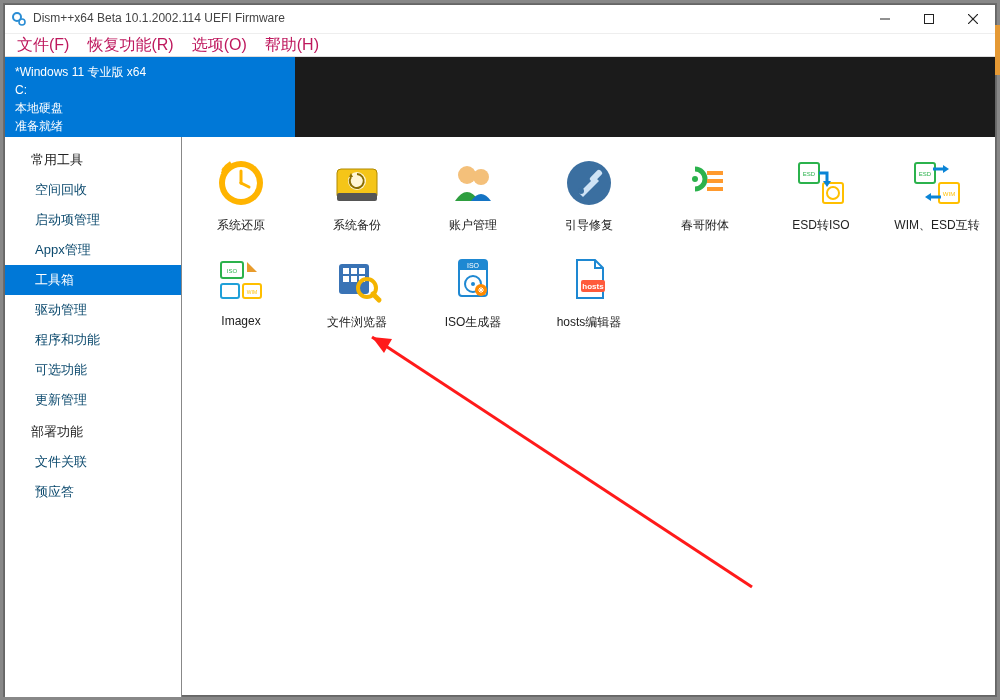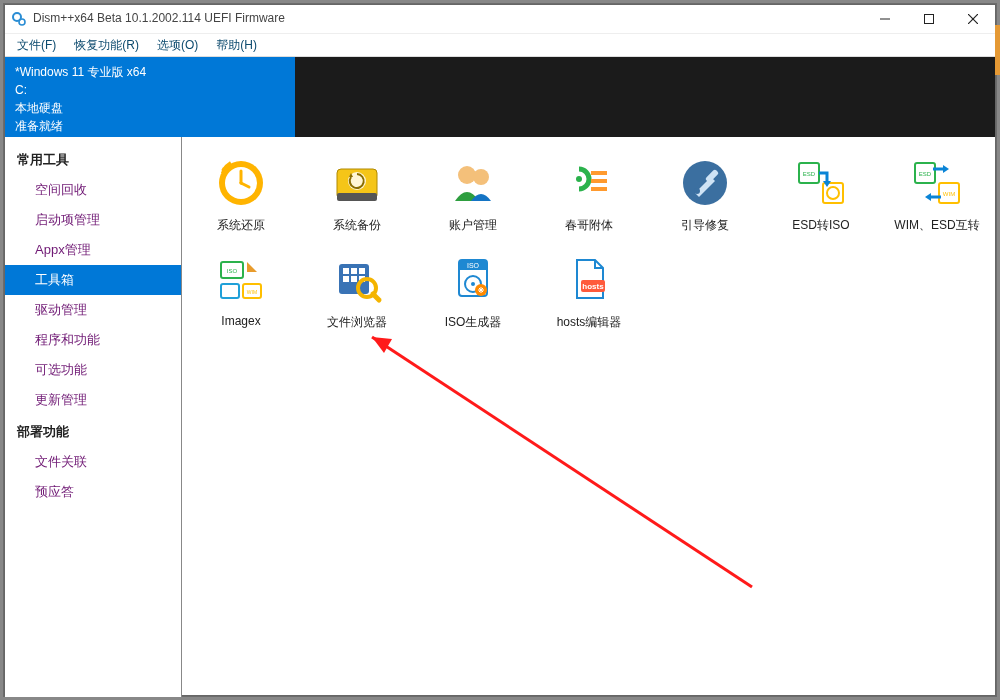--- a/index.html
+++ b/index.html
@@ -5,32 +5,32 @@
   html,body{margin:0;padding:0;font-family:"Microsoft YaHei","Segoe UI",Arial,sans-serif;font-size:13px;background:#888;}
   .window{position:relative;width:990px;height:690px;margin:4px auto;background:#fff;border:1px solid #666;box-shadow:0 0 0 1px rgba(0,0,0,.2);}
   
   .titlebar{height:28px;display:flex;align-items:center;background:#fff;border-bottom:1px solid #eee;}
   .titlebar .app-icon{width:16px;height:16px;margin:0 6px;position:relative;}
   .titlebar .app-icon svg{display:block;}
   .titlebar .title{flex:1;font-size:12px;color:#444;padding-bottom:2px;}
   .win-btn{width:44px;height:28px;display:flex;align-items:center;justify-content:center;font-family:Arial;color:#222;}
   
   .menubar{height:22px;background:#fff;display:flex;align-items:center;padding:0 4px;gap:2px;border-bottom:1px solid #ddd;}
-  .menubar .mitem{padding:2px 8px;font-size:12px;color:#0c4a6e;}
+  .menubar .mitem{padding:2px 8px;font-size:16px;color:#be185d;}
   
   .infostrip{display:flex;background:#111;border-radius:7px;}
   .info-blue{width:270px;background:#0078d7;color:#fff;padding:6px 10px 8px 10px;font-size:12px;line-height:18px;}
   .info-blue div{white-space:nowrap;}
   .info-dark{flex:1;background:#1b1b1b;}
   
   .body{display:flex;height:calc(100% - 28px - 22px - 80px);}
   
   .sidebar{width:176px;border-right:1px solid #888;background:#fff;overflow:hidden;padding-top:6px;}
-  .side-group{font-size:13px;color:#222;padding:8px 10px 6px 12px;font-weight:700;}
-  .side-item{font-size:13px;color:#701a75;padding:6px 10px 6px 30px;cursor:default;}
+  .side-group{font-size:13px;color:#222;padding:8px 10px 6px 26px;font-weight:400;}
+  .side-item{font-size:13px;color:#0c4a6e;padding:6px 10px 6px 30px;cursor:default;}
   .side-item.selected{background:#0078d7;color:#fff;}
   
   .main{flex:1;padding:18px 10px 10px 18px;overflow:auto;position:relative;}
   .grid{display:flex;flex-wrap:wrap;gap:18px 34px;align-content:flex-start;}
   .tile{width:82px;display:flex;flex-direction:column;align-items:center;gap:6px;cursor:default;}
   .tile .ic{width:56px;height:56px;display:flex;align-items:center;justify-content:center;}
   .tile .cap{font-size:12px;color:#222;text-align:center;white-space:nowrap;}
   
   .arrow-wrap{position:absolute;left:0;top:0;pointer-events:none;}
   
@@ -142,40 +142,40 @@
               <circle cx="36" cy="22" r="8" fill="#f4c07a"></circle>
               <path d="M26 46 q10 -14 20 0" fill="#1474c4"></path>
             </svg>
           </span>
           <span class="cap">账户管理</span>
         </div>
 
         <div class="tile">
           <span class="ic">
             <svg width="56" height="56" viewBox="0 0 56 56">
+              <circle cx="28" cy="28" r="22" fill="#3b6fa0"></circle>
+              <path d="M18 38 L34 22 l4 4 L22 42 z" fill="#cfe3f5"></path>
+              <rect x="32" y="14" width="6" height="14" rx="2" fill="#cfe3f5" transform="rotate(45 35 21)"></rect>
+              <circle cx="20" cy="36" r="3" fill="#3b6fa0"></circle>
+            </svg>
+          </span>
+          <span class="cap">引导修复</span>
+        </div>
+
+        <div class="tile">
+          <span class="ic">
+            <svg width="56" height="56" viewBox="0 0 56 56">
               <path d="M18 14 a10 10 0 1 1 0 20" fill="none" stroke="#2bb24c" stroke-width="5"></path>
               <circle cx="18" cy="24" r="3" fill="#2bb24c"></circle>
               <rect x="30" y="16" width="16" height="4" fill="#ff9a2e"></rect>
               <rect x="30" y="24" width="16" height="4" fill="#ff9a2e"></rect>
               <rect x="30" y="32" width="16" height="4" fill="#ff9a2e"></rect>
             </svg>
           </span>
           <span class="cap">春哥附体</span>
-        </div>
-
-        <div class="tile">
-          <span class="ic">
-            <svg width="56" height="56" viewBox="0 0 56 56">
-              <circle cx="28" cy="28" r="22" fill="#3b6fa0"></circle>
-              <path d="M18 38 L34 22 l4 4 L22 42 z" fill="#cfe3f5"></path>
-              <rect x="32" y="14" width="6" height="14" rx="2" fill="#cfe3f5" transform="rotate(45 35 21)"></rect>
-              <circle cx="20" cy="36" r="3" fill="#3b6fa0"></circle>
-            </svg>
-          </span>
-          <span class="cap">引导修复</span>
         </div>
 
         <div class="tile">
           <span class="ic">
             <svg width="56" height="56" viewBox="0 0 56 56">
               <rect x="6" y="8" width="20" height="20" rx="2" fill="none" stroke="#2bb24c" stroke-width="2"></rect>
               <text x="16" y="21" text-anchor="middle" font-size="6" fill="#2bb24c">ESD</text>
               <rect x="30" y="28" width="20" height="20" rx="2" fill="none" stroke="#ffbf00" stroke-width="2"></rect>
               <circle cx="40" cy="38" r="6" fill="none" stroke="#ffbf00" stroke-width="2"></circle>
               <path d="M26 18 L34 18 L34 26" fill="none" stroke="#0a84d6" stroke-width="3"></path>

